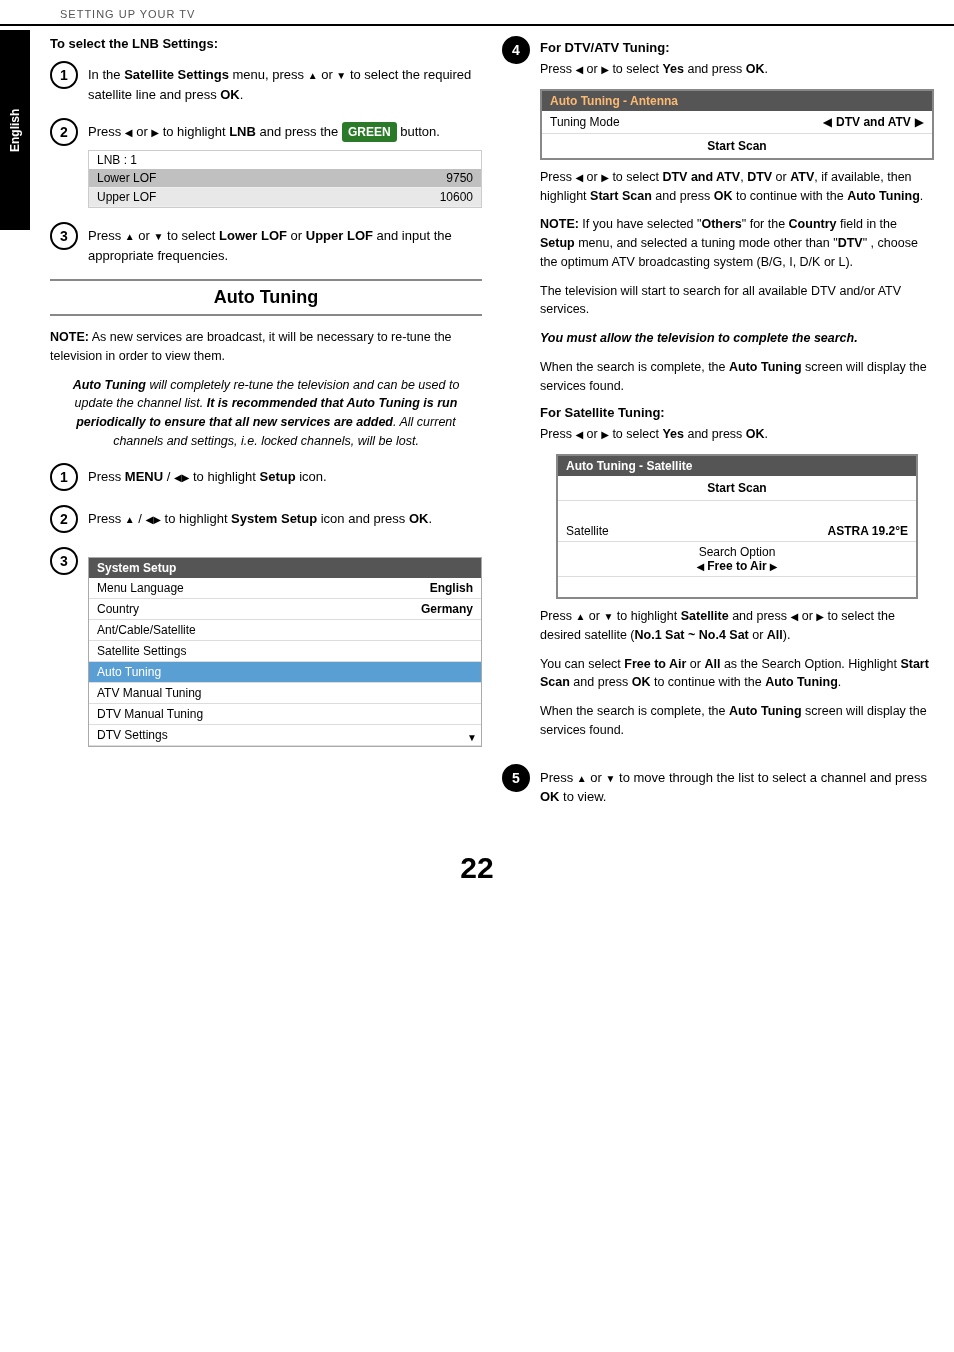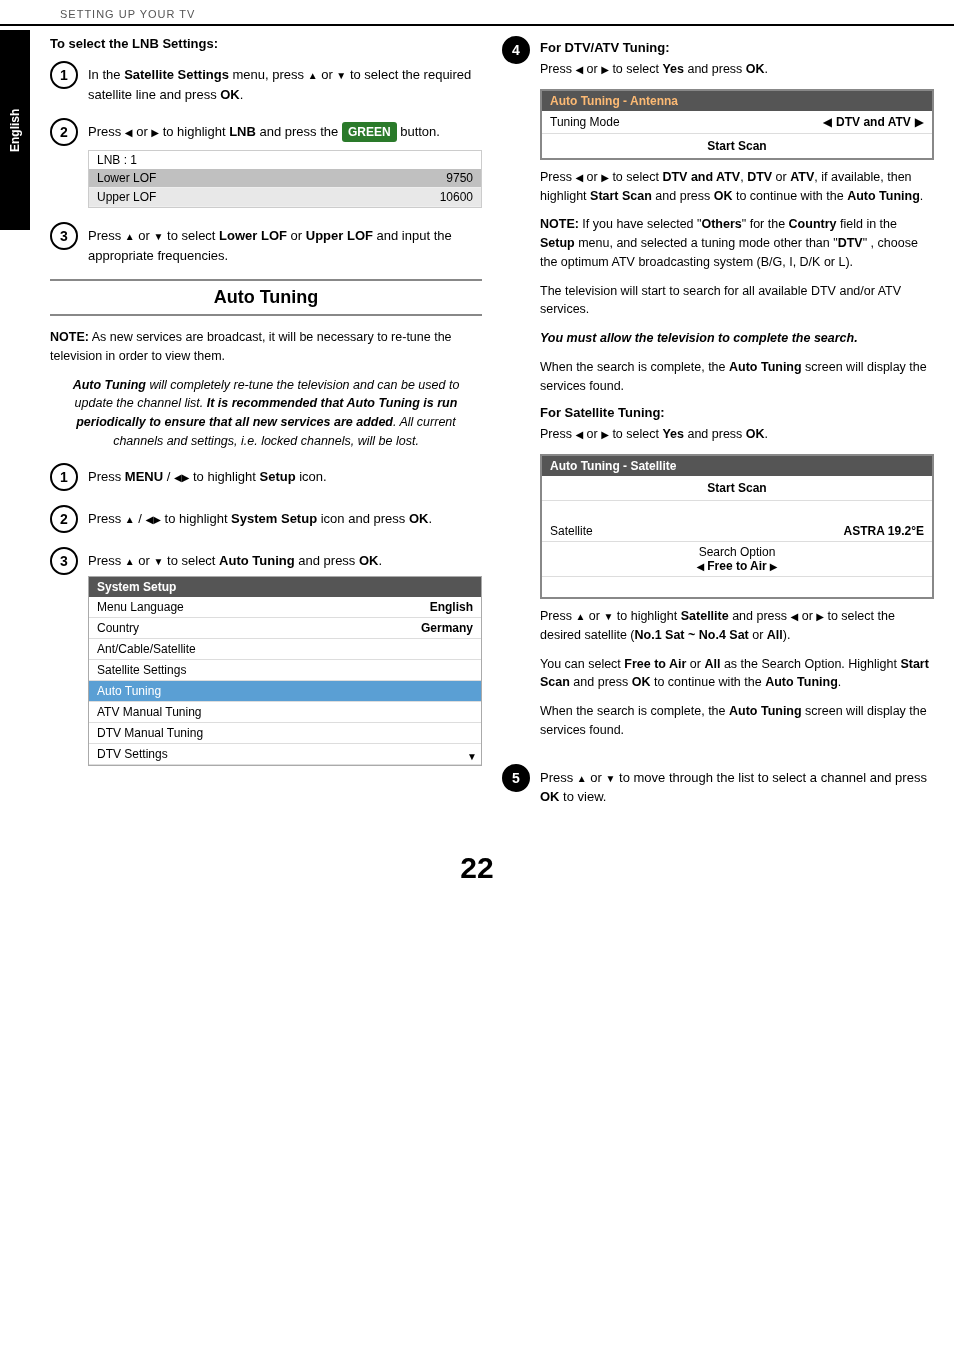--- a/index.html
+++ b/index.html
@@ -224,21 +224,21 @@
     }
 
     .dtv-atv-start-scan {
       text-align: center;
       padding: 5px;
       font-weight: bold;
     }
 
     .satellite-box {
       border: 2px solid #888;
-      margin: 8px 0;
+      margin: 8px 16px;
       font-size: 12px;
     }
 
     .sat-header {
       background: #555;
       color: #fff;
       padding: 3px 8px;
       font-weight: bold;
     }
 
@@ -402,21 +402,20 @@
     <div class="step-block">
       <div class="step-number">2</div>
       <div class="step-content">
         <p>Press <span class="inline-arrow">▲</span> / <span class="inline-arrow">◀</span><span class="inline-arrow">▶</span> to highlight <b>System Setup</b> icon and press <b>OK</b>.</p>
       </div>
     </div>
 
     <div class="step-block">
       <div class="step-number">3</div>
       <div class="step-content">
-        <p>Press <span class="inline-arrow">▲</span> or <span class="inline-arrow">▼</span> to select <b>Auto Tuning</b> and press <b>OK</b>.</p>
 
         <div class="system-setup-table" style="position:relative;">
           <div class="ss-header">System Setup</div>
           <div class="ss-row">
             <span>Menu Language</span>
               <span class="value">English</span>
           </div>
           <div class="ss-row">
             <span>Country</span>
               <span class="value">Germany</span>

